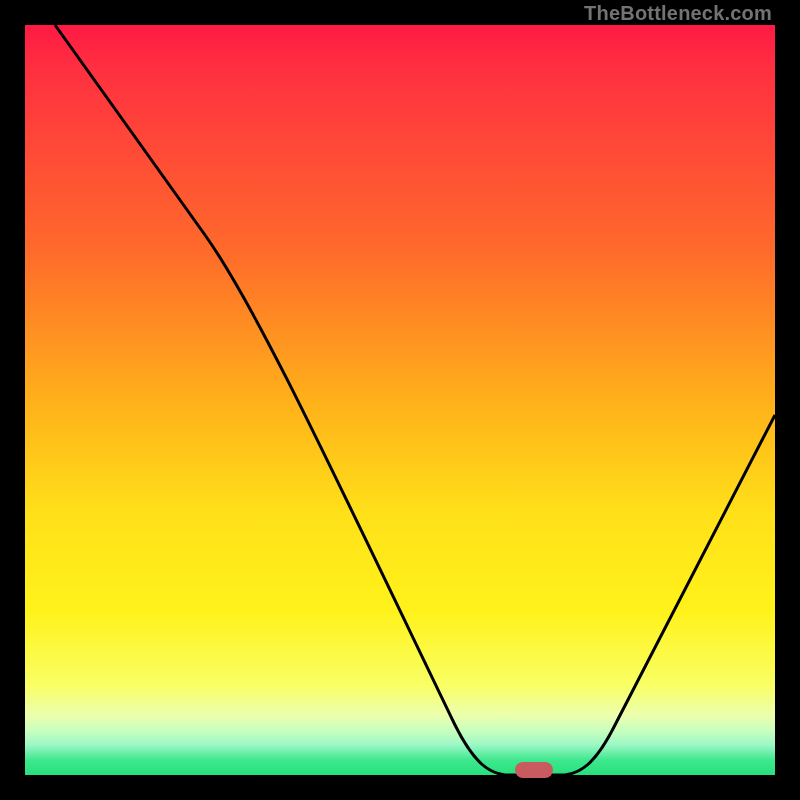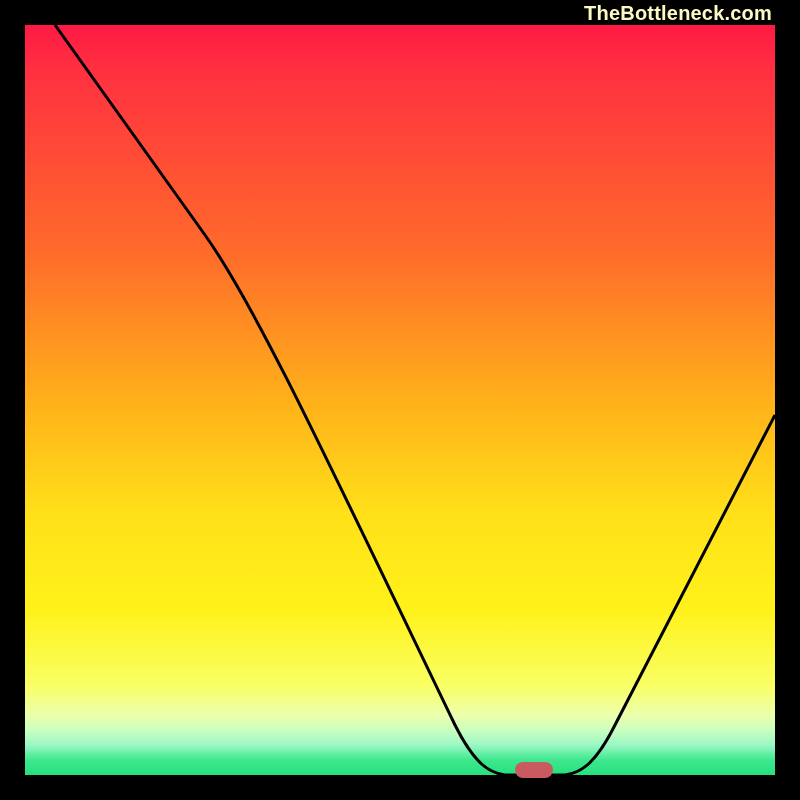--- a/index.html
+++ b/index.html
@@ -54,21 +54,21 @@
     border-radius: 8px;
     background: #c95a5f;
   }
   .watermark {
     position: absolute;
     top: 2px;
     right: 28px;
     font-family: Arial, Helvetica, sans-serif;
     font-size: 20px;
     font-weight: 600;
-    color: #fef9c3;
+    color: #737373;
     letter-spacing: 0.2px;
   }
 </style>
 </head>
 <body>
 
 <div class="watermark">TheBottleneck.com</div>
 
 <div class="frame">
   <div class="gradient"></div>

